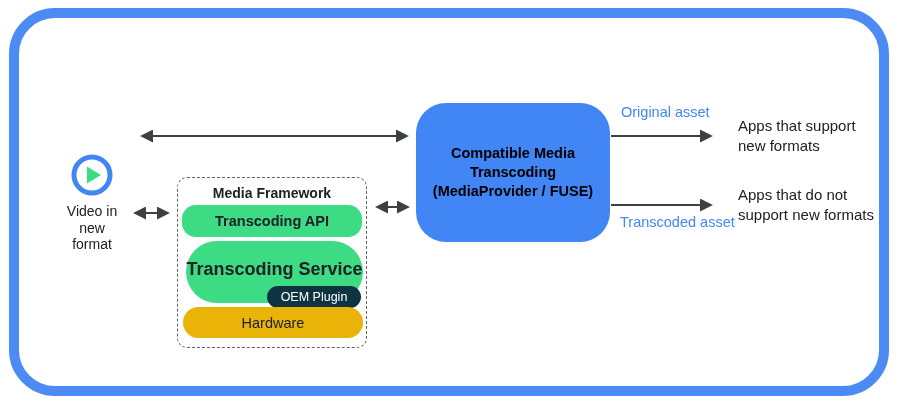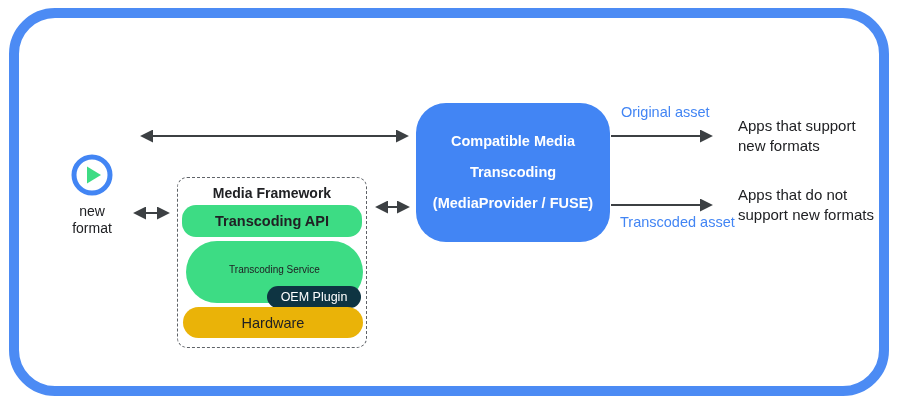--- a/index.html
+++ b/index.html
@@ -69,22 +69,22 @@
     background: #3DDC84;
     border-radius: 14px;
     font-weight: bold;
     font-size: 14.5px;
   }
   .service-pill {
     left: 8px; top: 63px;
     width: 177px; height: 62px;
     background: #3DDC84;
     border-radius: 31px;
-    font-weight: normal;
-    font-size: 10px;
+    font-weight: bold;
+    font-size: 18px;
     padding-bottom: 6px;
   }
   .oem-pill {
     left: 89px; top: 108px;
     width: 94px; height: 22px;
     background: #0E3442;
     border-radius: 11px;
     color: #ffffff;
     font-weight: normal;
     font-size: 12.5px;
@@ -100,26 +100,25 @@
   .transcoder-box {
     position: absolute;
     left: 416px; top: 103px;
     width: 194px; height: 139px;
     background: #4285F4;
     border-radius: 30px;
     display: flex;
     flex-direction: column;
     align-items: center;
     justify-content: center;
-    color: #ffffff;
+    color: #000000;
     font-weight: bold;
     font-size: 14.5px;
     line-height: 19px;
     text-align: center;
-    gap: 12px;
   }
   
   .asset-label {
     position: absolute;
     color: #4285F4;
     font-size: 14.5px;
     white-space: nowrap;
   }
   .asset-original { left: 621px; top: 104px; }
   .asset-transcoded { left: 620px; top: 214px; }
@@ -154,20 +153,21 @@
   </svg>
 
   <div class="play-wrap">
     <svg width="42" height="42" viewBox="0 0 42 42">
       <circle cx="21" cy="21" r="18" fill="#ffffff" stroke="#4285F4" stroke-width="5"></circle>
       <path d="M16 12.5 L30 21 L16 29.5 Z" fill="#3DDC84"></path>
     </svg>
   </div>
 
   <div class="video-label">
+    <div>Video in</div>
     <div>new</div>
     <div>format</div>
   </div>
 
   <div class="mf-box">
     <div class="mf-title">Media Framework</div>
     <div class="pill api-pill">Transcoding API</div>
     <div class="pill service-pill">Transcoding Service</div>
     <div class="pill oem-pill">OEM Plugin</div>
     <div class="pill hardware-pill">Hardware</div>

